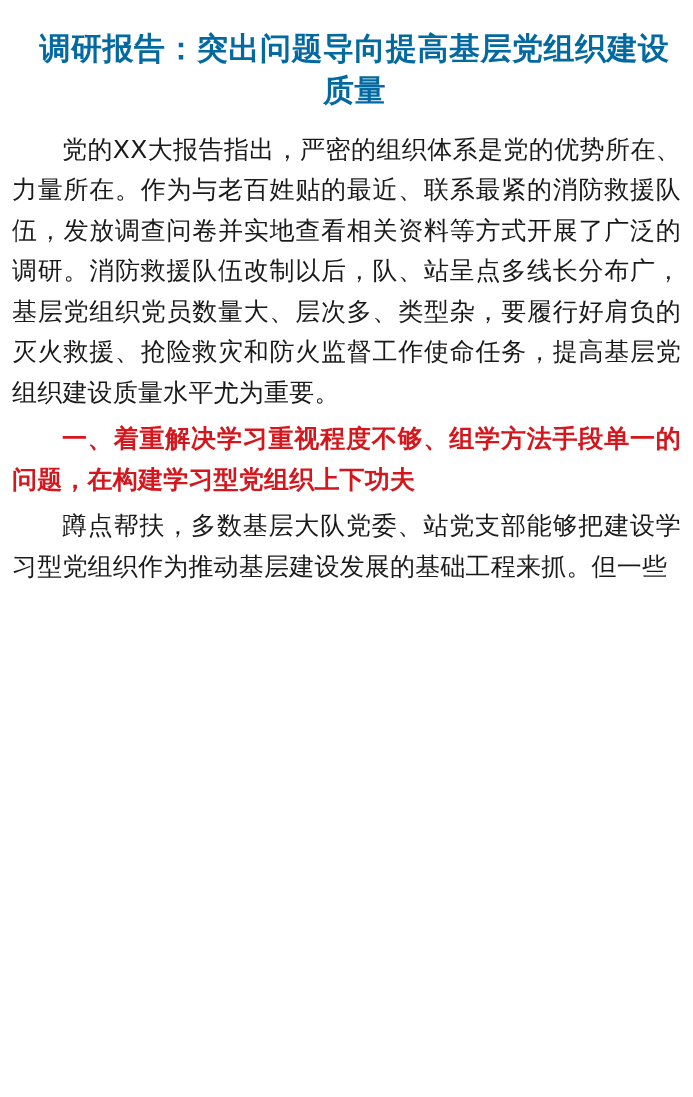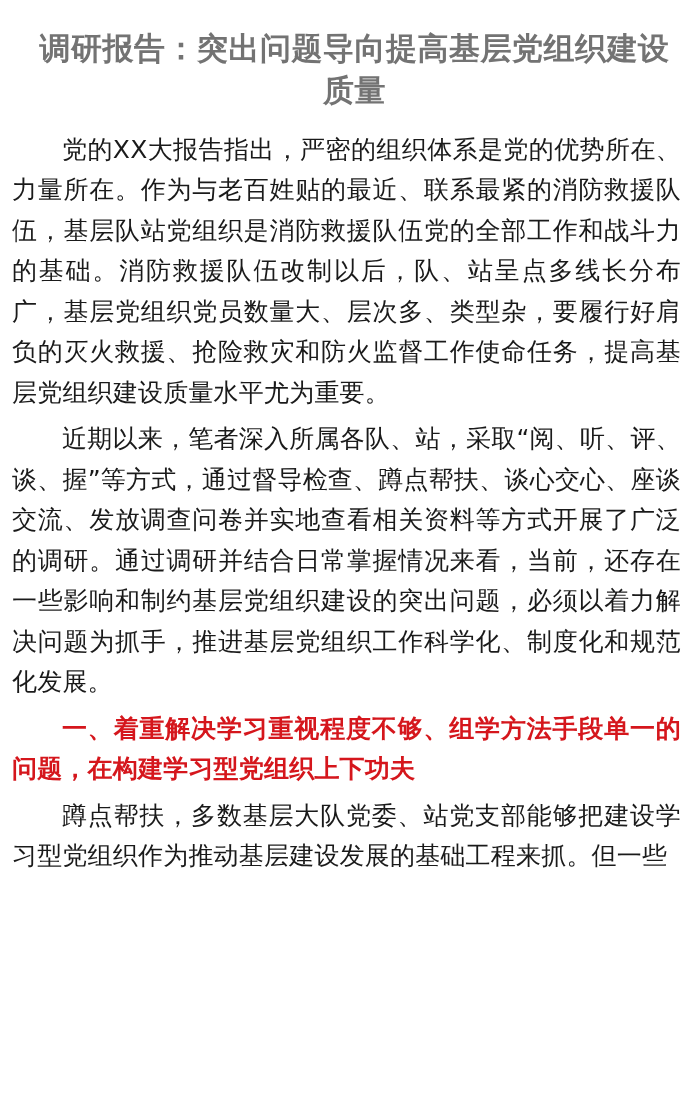--- a/index.html
+++ b/index.html
@@ -19,21 +19,21 @@
     width: 693px;
     min-height: 1097px;
     padding: 18px 10px 0 10px;
     background: #ffffff;
   }
   .doc-title {
     font-size: 31px;
     font-weight: bold;
     line-height: 1.35;
     text-align: center;
-    color: #737373;
+    color: #0369a1;
     letter-spacing: 0.5px;
     margin: 10px 4px 18px 20px;
   }
   .para {
     font-size: 25px;
     line-height: 1.62;
     text-align: justify;
     text-justify: inter-ideograph;
     color: #1a1a1a;
     margin: 0 2px 6px 2px;
@@ -55,21 +55,20 @@
     margin-bottom: 0;
   }
 </style>
 </head>
 <body>
 
 <div class="page">
 
   <div class="doc-title">调研报告：突出问题导向提高基层党组织建设质量</div>
 
-  <p class="para">党的XX大报告指出，严密的组织体系是党的优势所在、力量所在。作为与老百姓贴的最近、联系最紧的消防救援队伍，基层队站党组织是消防救援队伍党的全部工作和战斗力的基础。消防救援队伍改制以后，队、站呈点多线长分布广，基层党组织党员数量大、层次多、类型杂，要履行好肩负的灭火救援、抢险救灾和防火监督工作使命任务，提高基层党组织建设质量水平尤为重要。</p>
+  <p class="para">党的XX大报告指出，严密的组织体系是党的优势所在、力量所在。作为与老百姓贴的最近、联系最紧的消防救援队伍，发放调查问卷并实地查看相关资料等方式开展了广泛的调研。消防救援队伍改制以后，队、站呈点多线长分布广，基层党组织党员数量大、层次多、类型杂，要履行好肩负的灭火救援、抢险救灾和防火监督工作使命任务，提高基层党组织建设质量水平尤为重要。</p>
 
-  <p class="para">近期以来，笔者深入所属各队、站，采取“阅、听、评、谈、握”等方式，通过督导检查、蹲点帮扶、谈心交心、座谈交流、发放调查问卷并实地查看相关资料等方式开展了广泛的调研。通过调研并结合日常掌握情况来看，当前，还存在一些影响和制约基层党组织建设的突出问题，必须以着力解决问题为抓手，推进基层党组织工作科学化、制度化和规范化发展。</p>
 
   <p class="heading-red">一、着重解决学习重视程度不够、组学方法手段单一的问题，在构建学习型党组织上下功夫</p>
 
   <p class="para para-last">蹲点帮扶，多数基层大队党委、站党支部能够把建设学习型党组织作为推动基层建设发展的基础工程来抓。但一些</p>
 
 </div>
 
 </body></html>

